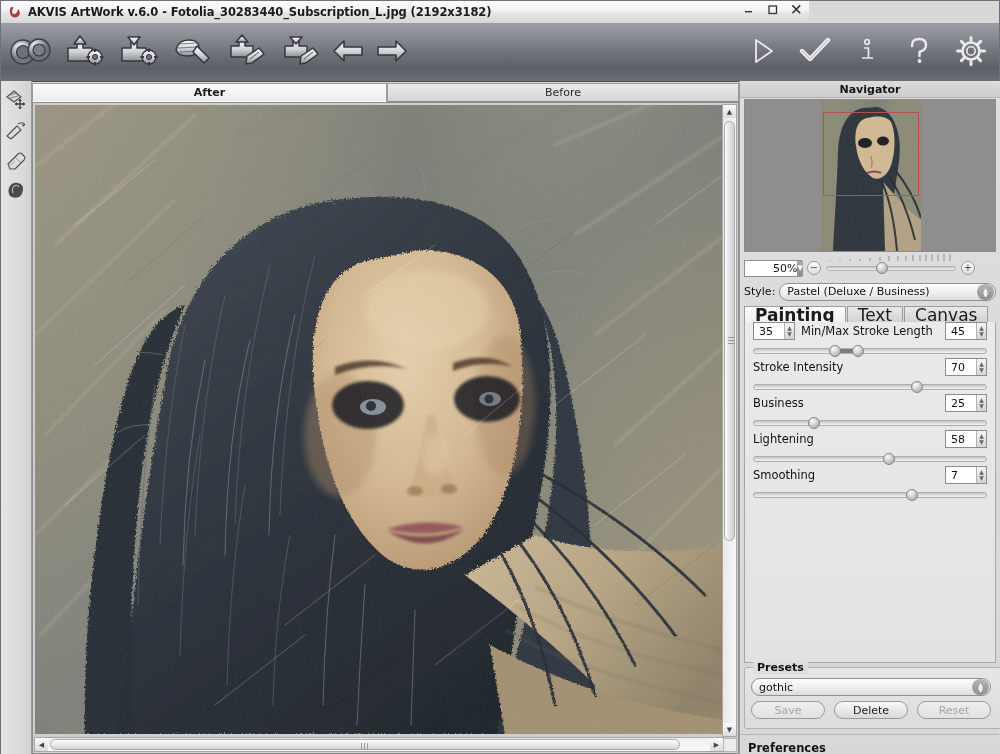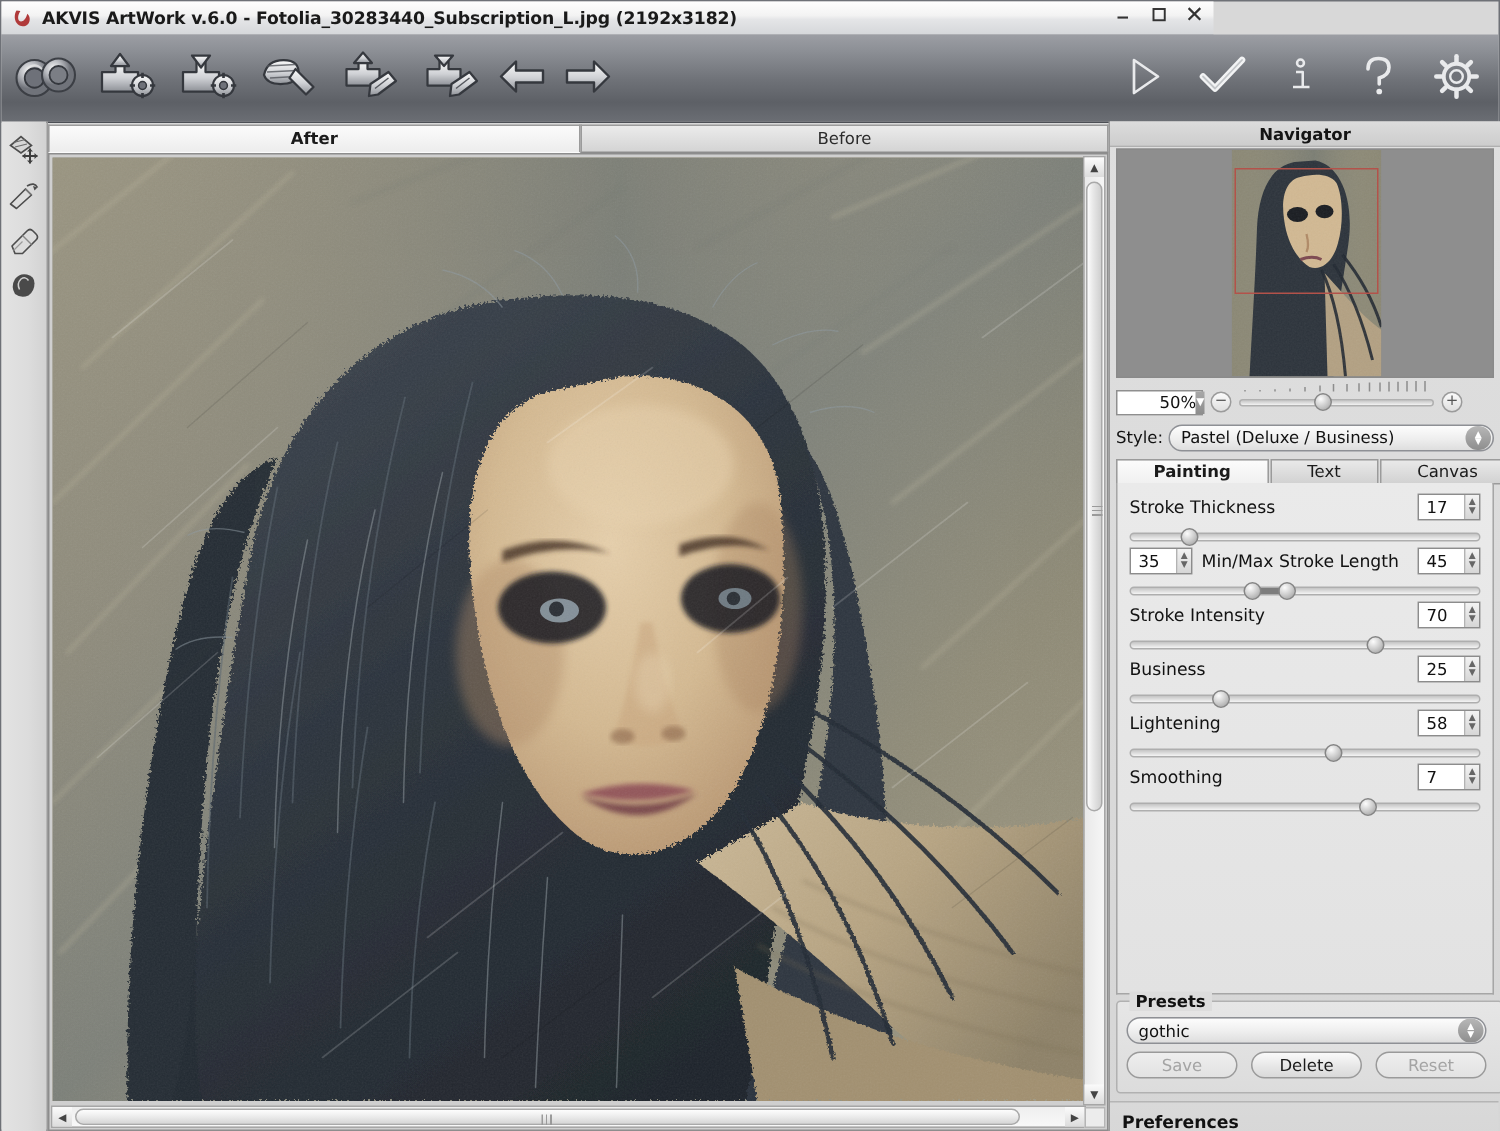--- a/index.html
+++ b/index.html
@@ -98,21 +98,21 @@
   .stylerow .lbl{font-size:11px;color:#111;}
   .combo{flex:1;height:18px;border-radius:9px;border:1px solid #8e9095;box-sizing:border-box;
      background:linear-gradient(to bottom,#fdfdfd,#eee 55%,#dedede);display:flex;align-items:center;overflow:hidden;}
   .combo .ctext{flex:1;padding-left:7px;font-size:11px;color:#111;white-space:nowrap;}
   .combo .cbtn{width:17px;height:16px;margin-right:1px;border-radius:8px;
      background:linear-gradient(to bottom,#b7b7b7,#8e8e8e);display:flex;flex-direction:column;
      align-items:center;justify-content:center;color:#fff;font-size:6px;line-height:5px;}
 
   .ptabs{position:absolute;left:4px;top:224px;width:252px;height:18px;display:flex;align-items:flex-end;}
   .ptab{height:17px;box-sizing:border-box;display:flex;align-items:center;justify-content:center;
-     font-size:11px;color:#1b1b1b;padding:0 24px;border:1px solid #9b9b9b;margin-right:1px;cursor:default;
+     font-size:17px;color:#1b1b1b;padding:0 10px;border:1px solid #9b9b9b;margin-right:1px;cursor:default;
      background:linear-gradient(to bottom,#e9e9e9,#d2d2d2);}
   .ptab.active{font-weight:bold;background:linear-gradient(to bottom,#fcfcfc,#f0f0f0);border-bottom-color:#f0f0f0;}
   .pbody{position:absolute;left:4px;top:241px;width:252px;height:341px;
      background:linear-gradient(to bottom,#eaeaea,#e2e2e2);border:1px solid #a6a6a6;border-top:none;box-sizing:border-box;}
 
   .param{position:relative;height:36px;margin:0 8px;}
   .param .pl{position:absolute;left:0;top:2px;font-size:11.5px;color:#121212;}
   .spin{position:absolute;height:18px;display:flex;background:#fff;border:1px solid #8c8c8c;box-sizing:border-box;}
   .spin .sv{display:flex;align-items:center;padding:0 5px;font-size:11px;color:#111;min-width:20px;}
   .spin .sb{width:13px;background:linear-gradient(to bottom,#f3f3f3,#d6d6d6);border-left:1px solid #b3b3b3;
@@ -627,34 +627,20 @@
     </div>
 
     <div class="ptabs">
       <div class="ptab active">Painting</div>
       <div class="ptab">Text</div>
       <div class="ptab">Canvas</div>
     </div>
 
     <div class="pbody">
 
-      <div class="param" style="margin-top:7px;">
-        <span class="pl">Stroke Thickness</span>
-        <div class="spin" style="right:0;top:0;width:42px;">
-          <span class="sv">17</span>
-          <span class="sb">
-              <span>▲</span>
-              <span>▼</span>
-            </span>
-        </div>
-        <div class="sld">
-          <div class="track"></div>
-          <div class="knob" style="left:17%"></div>
-        </div>
-      </div>
 
       <div class="param">
         <div class="spin" style="left:0;top:0;width:42px;">
           <span class="sv">35</span>
           <span class="sb">
               <span>▲</span>
               <span>▼</span>
             </span>
         </div>
         <span class="pl" style="left:48px;">Min/Max Stroke Length</span>

